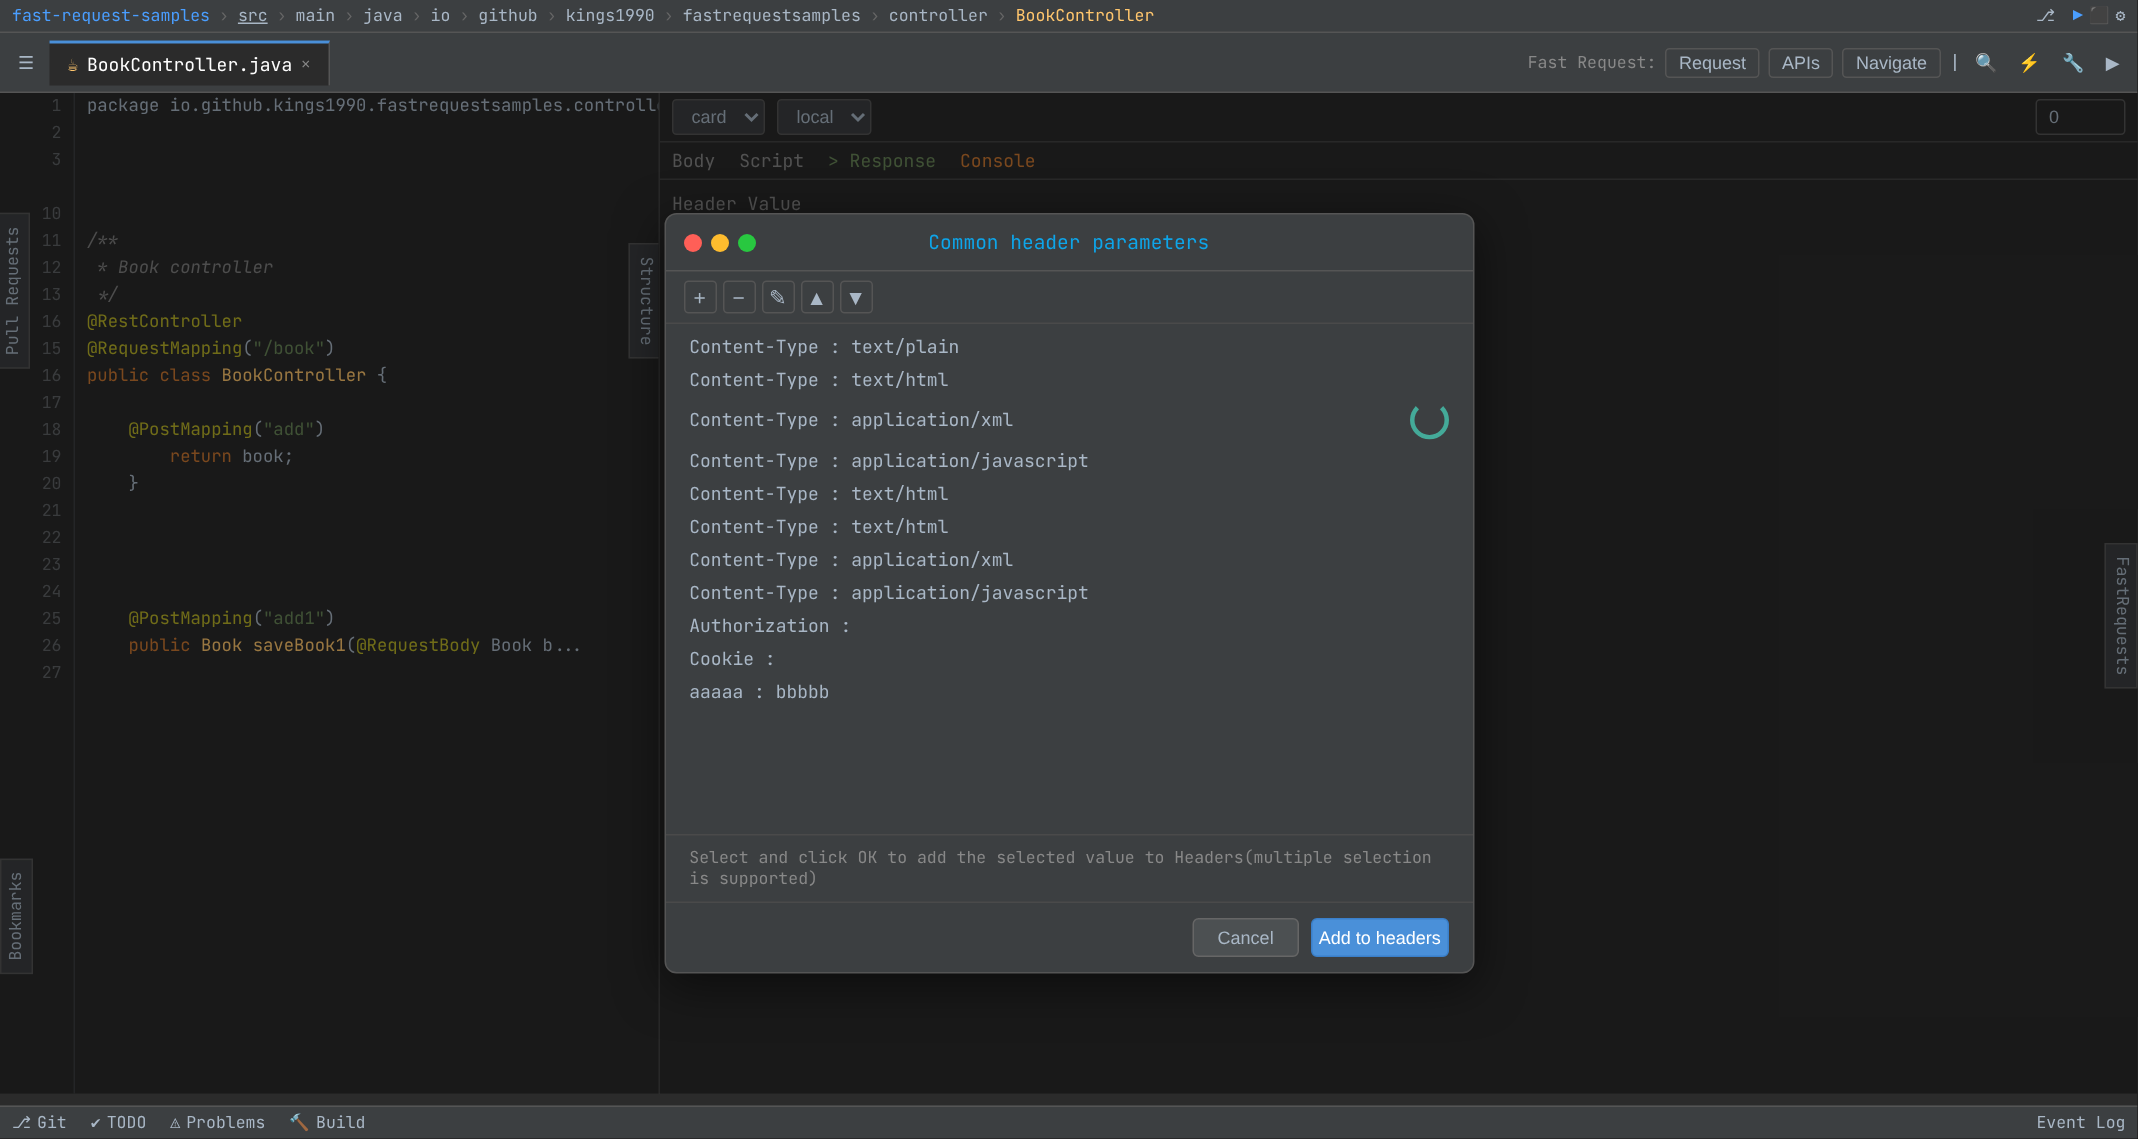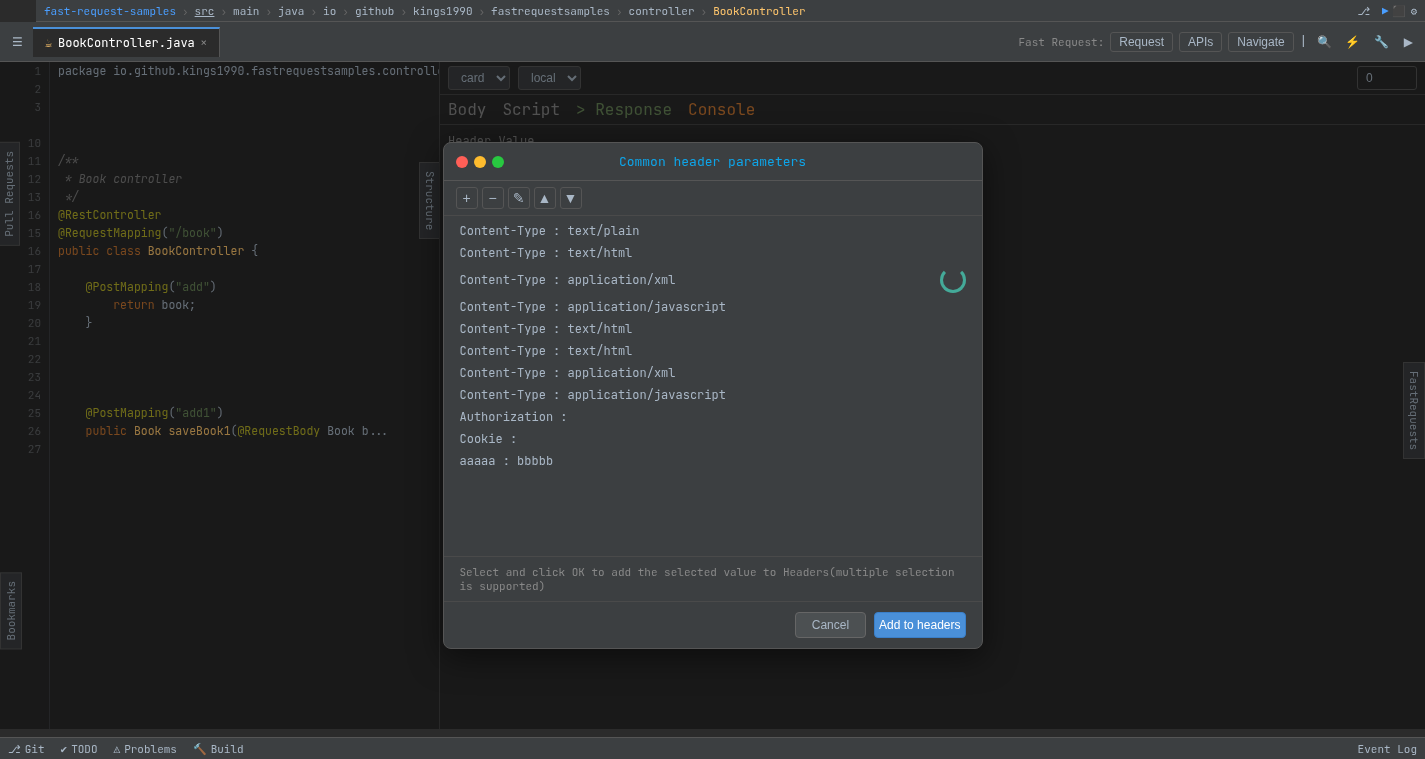--- a/index.html
+++ b/index.html
@@ -18,21 +18,20 @@
     .top-bar {
       background: #3c3f41;
       height: 22px;
       display: flex;
       align-items: center;
       padding: 0 8px;
       gap: 4px;
       border-bottom: 1px solid #555;
       font-size: 11px;
       color: #a9b7c6;
-      margin-left: 36px;
     }
     .breadcrumb-sep { color: #666; margin: 0 2px; }
 
     
     .toolbar {
       background: #3c3f41;
       height: 40px;
       display: flex;
       align-items: center;
       padding: 0 8px;
@@ -116,21 +115,21 @@
       background: #2b2b2b;
       display: flex;
       flex-direction: column;
     }
     .fast-request-tabs {
       display: flex;
       gap: 16px;
       padding: 4px 8px;
       border-bottom: 1px solid #444;
     }
-    .fr-tab { color: #888; cursor: pointer; font-size: 16px; }
+    .fr-tab { color: #888; cursor: pointer; font-size: 12px; }
     .fr-tab.active { color: #a9b7c6; }
     .fr-tab.response { color: #6a8759; }
     .fr-tab.console { color: #cc7832; }
 
     .header-value-area {
       padding: 8px;
       color: #888;
       font-size: 12px;
     }
 

